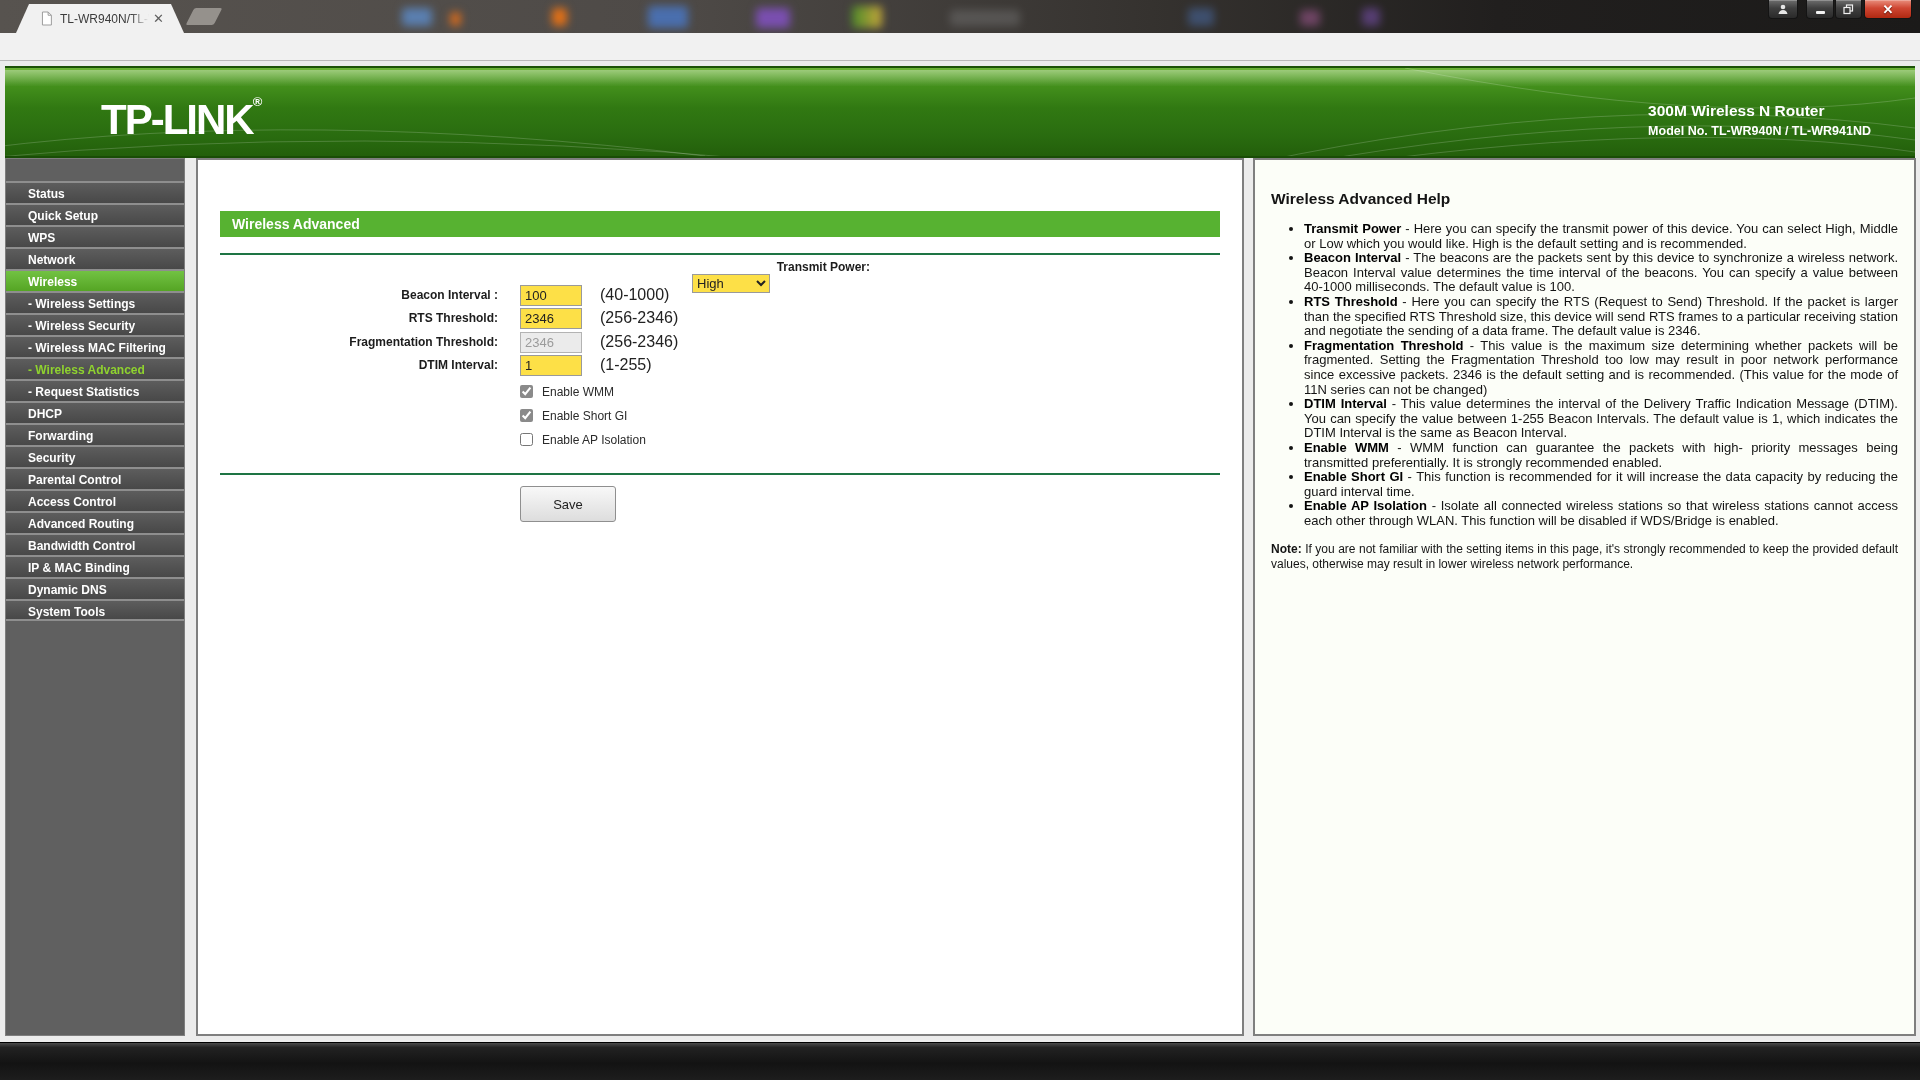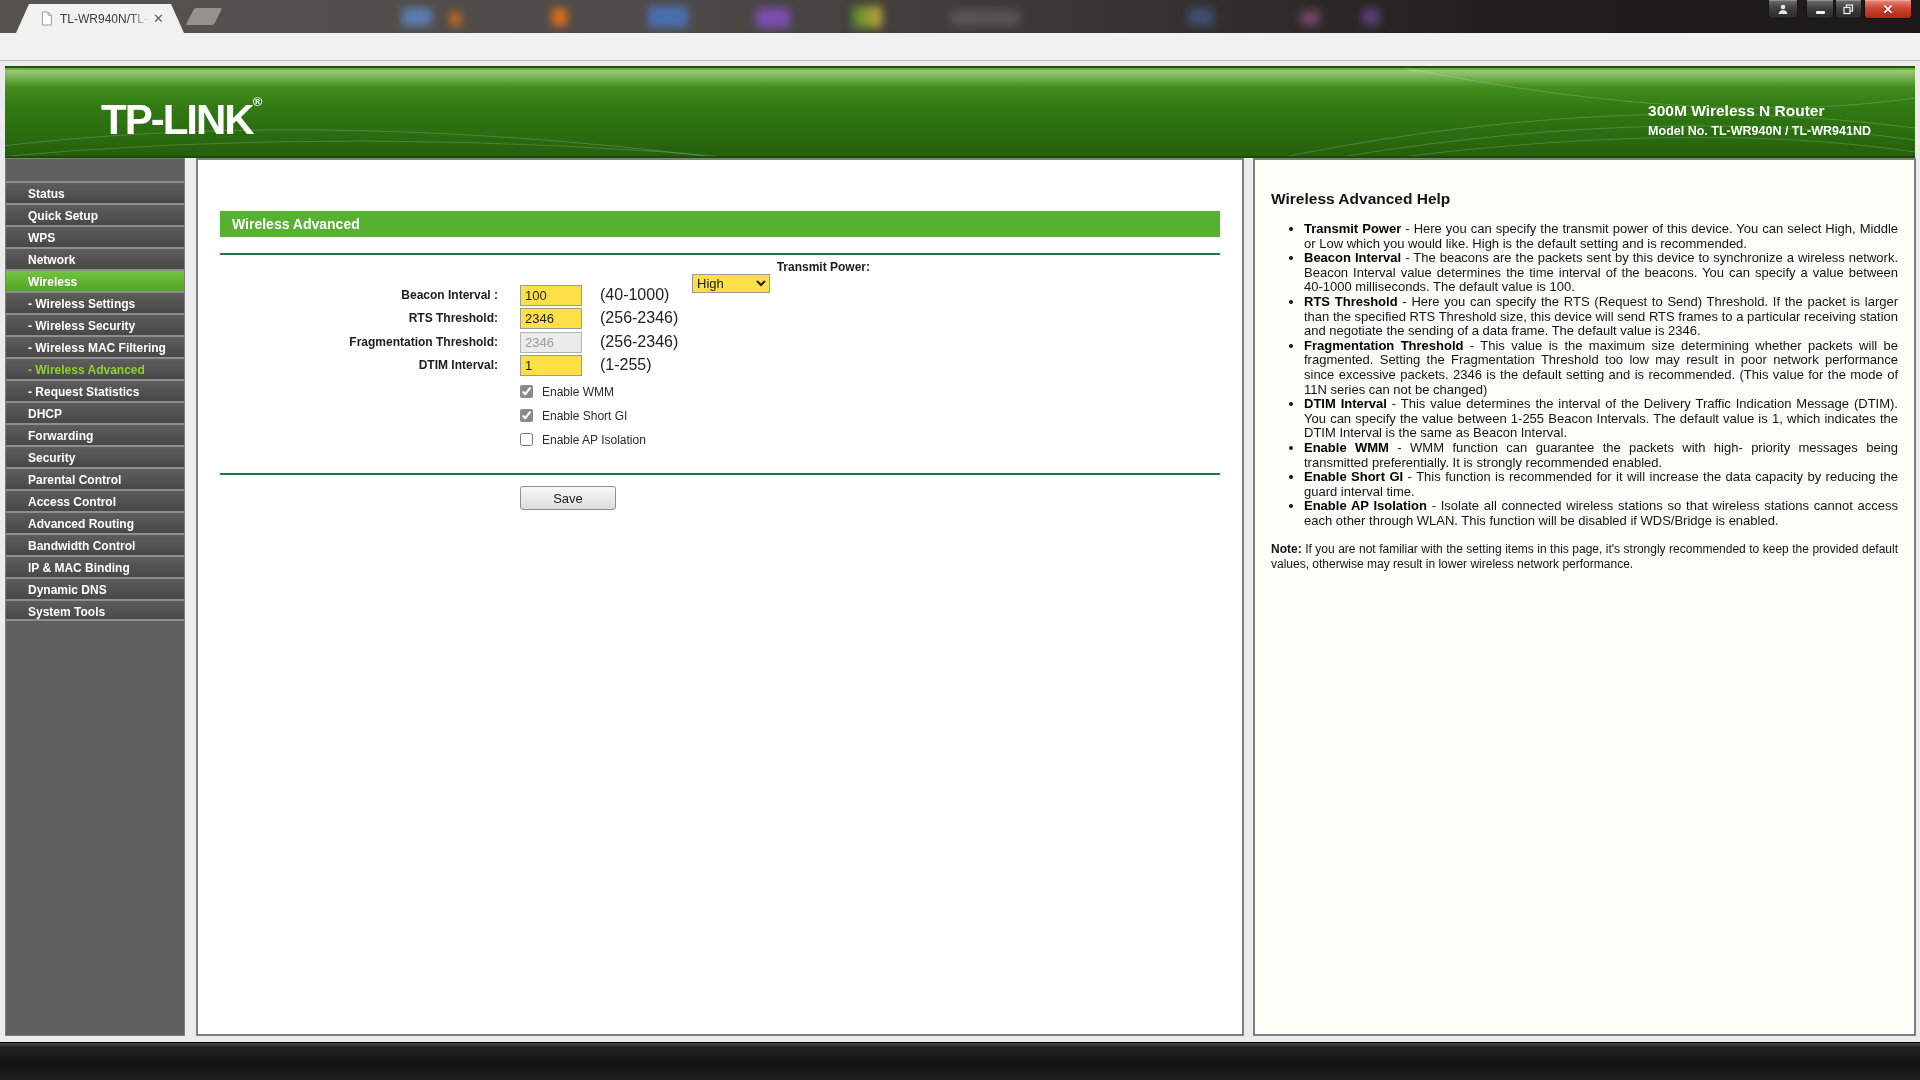--- a/index.html
+++ b/index.html
@@ -65,21 +65,21 @@
   .grule{position:absolute;left:22px;right:22px;height:2px;background:#1e7444;}
   .frow{position:absolute;left:0;width:100%;height:22px;display:flex;align-items:center;}
   .flabel{display:inline-block;width:300px;text-align:right;font-size:12px;font-weight:bold;color:#1c1c1c;}
   .fctl{margin-left:22px;}
   .fhint{margin-left:18px;font-size:16px;color:#222;}
   .tin{width:62px;height:21px;border:1px solid #9a9a9a;font-size:13px;padding:0 4px;color:#222;background:#fde047;}
   .tin:disabled{background:#ebebeb;color:#9b9b9b;border-color:#b3b3b3;}
   select.tin{width:78px;height:22px;padding:0;}
   .cbrow{position:absolute;left:322px;height:15px;display:flex;align-items:center;font-size:12px;color:#2b2b2b;}
   .cbrow input{width:13px;height:13px;margin:0 9px 0 0;accent-color:#8a8a8a;}
-  .savebtn{position:absolute;left:322px;top:326px;width:96px;height:24px;
+  .savebtn{position:absolute;left:322px;top:326px;width:96px;height:36px;
     background:linear-gradient(180deg,#f8f8f8,#dddddd);border:1px solid #8f8f8f;border-radius:3px;
     font-size:13px;color:#222;cursor:pointer;}
 
   
   .help{position:absolute;left:1253px;top:158px;width:663px;height:878px;background:#fcfef8;
     border:2px solid #7f7f7f;padding:14px 16px 0 16px;color:#141414;}
   .help-title{font-size:15.5px;font-weight:bold;margin-top:16px;}
   .help ul{margin:14px 0 0 0;padding-left:33px;}
   .help li{font-size:13px;line-height:14.6px;text-align:justify;margin:0;}
   .help li b{color:#000;}

